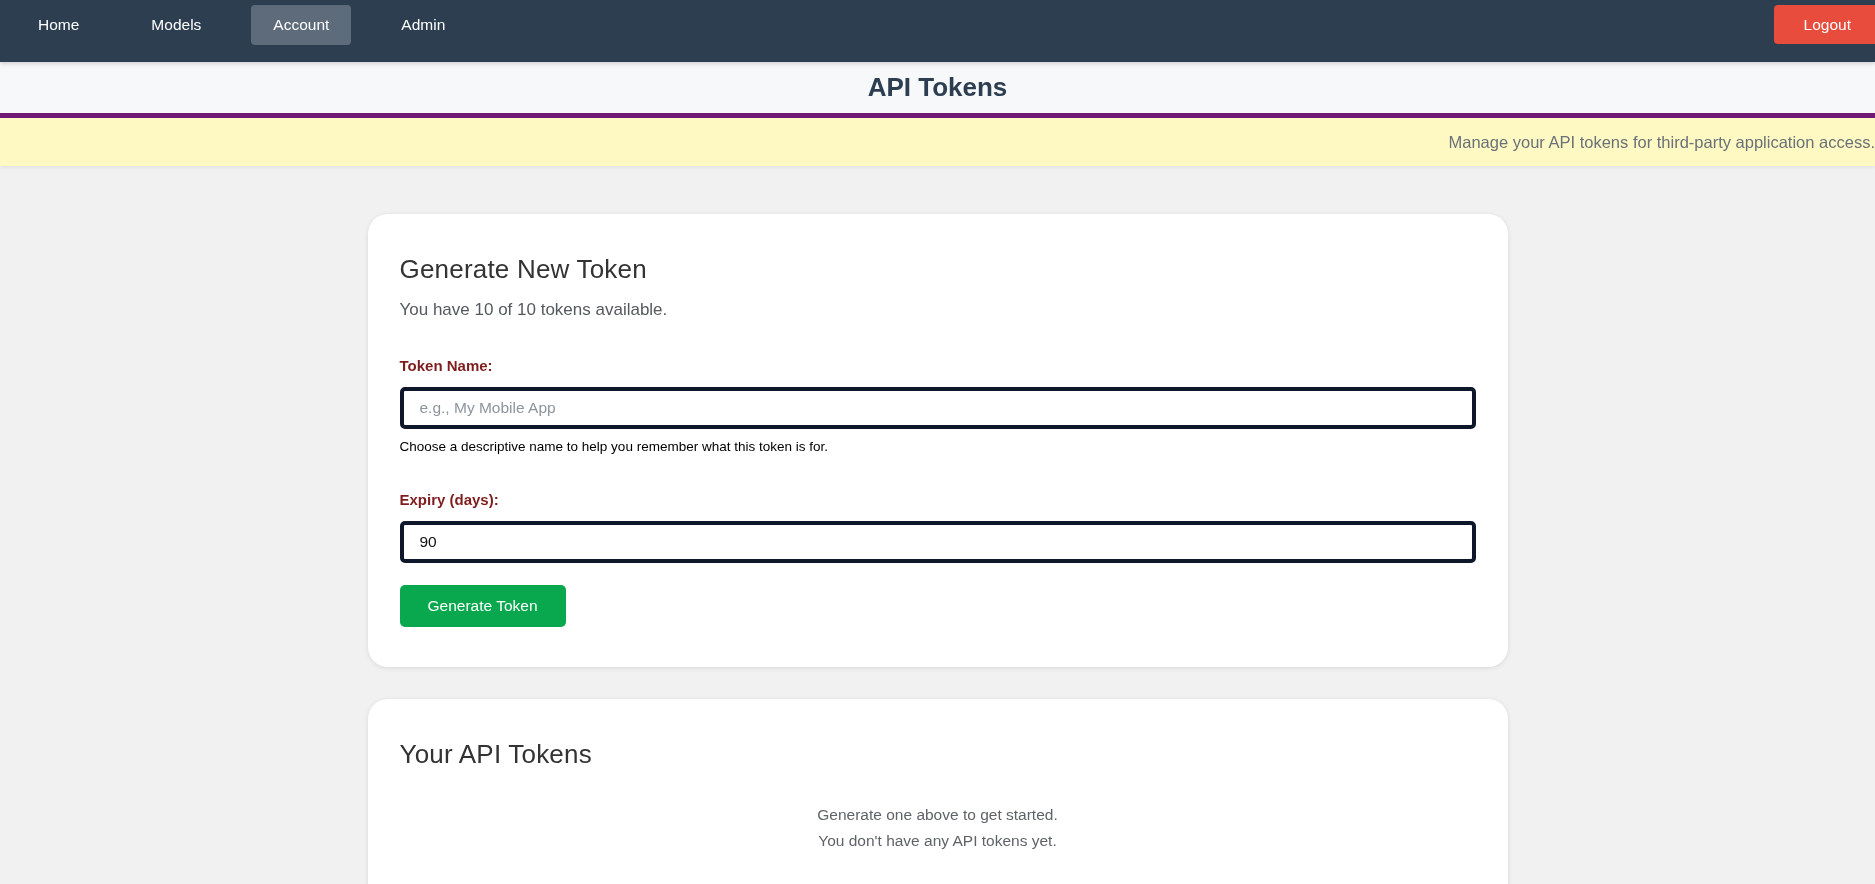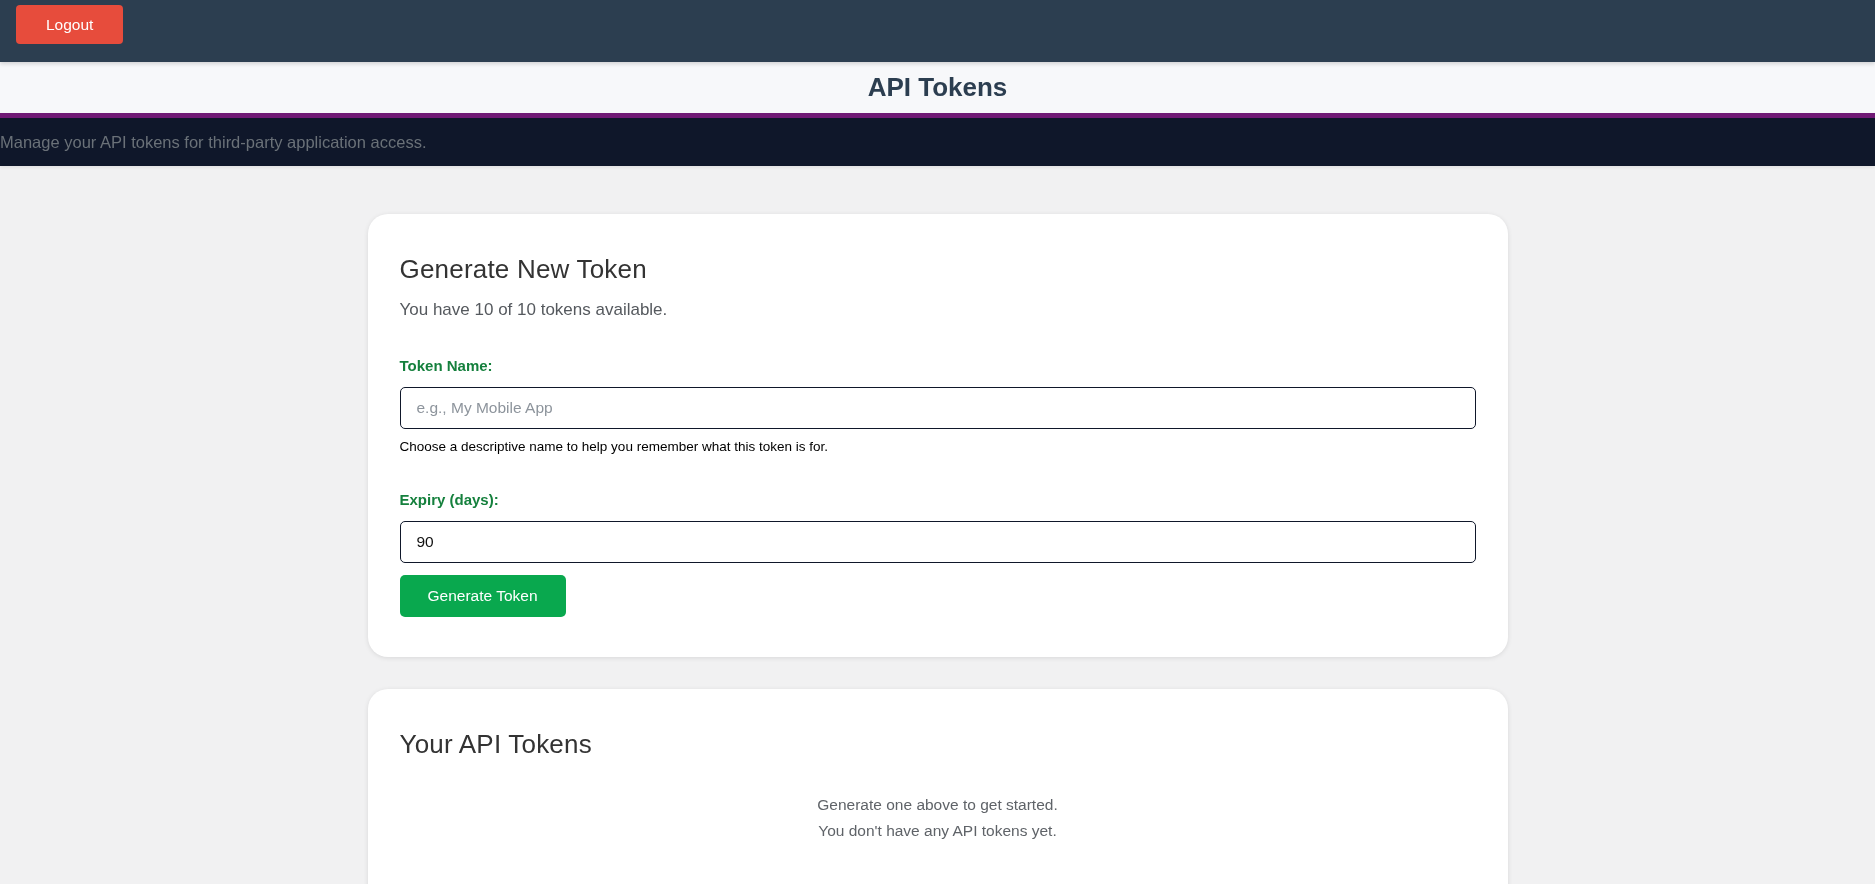--- a/index.html
+++ b/index.html
@@ -55,24 +55,24 @@
     align-items:center;
     justify-content:center;
   }
   .page-title {
     font-size:26px;
     font-weight:bold;
     color:#2c3e50;
   }
   .subtitle-band {
     height:48px;
-    background:#0f172a;
+    background:#fef9c3;
     display:flex;
     align-items:center;
-    justify-content:flex-start;
+    justify-content:flex-end;
     box-shadow:0 2px 3px rgba(0,0,0,0.06);
   }
   .page-subtitle {
     font-size:16.5px;
     color:#6a7178;
   }
 
   
   .container {
     width:1140px;
@@ -94,44 +94,44 @@
   .muted-line {
     margin-top:15px;
     font-size:17px;
     color:#55595e;
   }
   .field-label {
     display:block;
     margin-top:37px;
     font-size:15px;
     font-weight:bold;
-    color:#15803d;
+    color:#7f1d1d;
   }
   .text-input {
     display:block;
     width:100%;
     height:42px;
     margin-top:13px;
-    border:1px solid #0f172a;
+    border:4px solid #0f172a;
     border-radius:5px;
     padding:0 16px;
     font-family:inherit;
     font-size:15.5px;
     color:#111;
     background:#fff;
     outline:none;
   }
   .text-input::placeholder { color:#8d949c; }
   .help-text {
     margin-top:10px;
     font-size:13.5px;
     color:#000000;
   }
   .generate-btn {
-    margin-top:12px;
+    margin-top:22px;
     background:#09a84e;
     color:#ffffff;
     border:none;
     font-family:inherit;
     font-size:15.5px;
     height:42px;
     padding:0 28px;
     border-radius:5px;
     cursor:pointer;
   }
@@ -142,20 +142,26 @@
     text-align:center;
     font-size:15.5px;
     color:#5f6368;
     line-height:1.65;
   }
 </style>
 </head>
 <body>
 
 <div class="navbar">
+  <div class="nav-left">
+    <div class="nav-link">Home</div>
+    <div class="nav-link">Models</div>
+    <div class="nav-link active">Account</div>
+    <div class="nav-link">Admin</div>
+  </div>
   <button class="logout-btn">Logout</button>
 </div>
 
 <div class="title-band">
   <div class="page-title">API Tokens</div>
 </div>
 <div class="subtitle-band">
   <div class="page-subtitle">Manage your API tokens for third-party application access.</div>
 </div>
 

